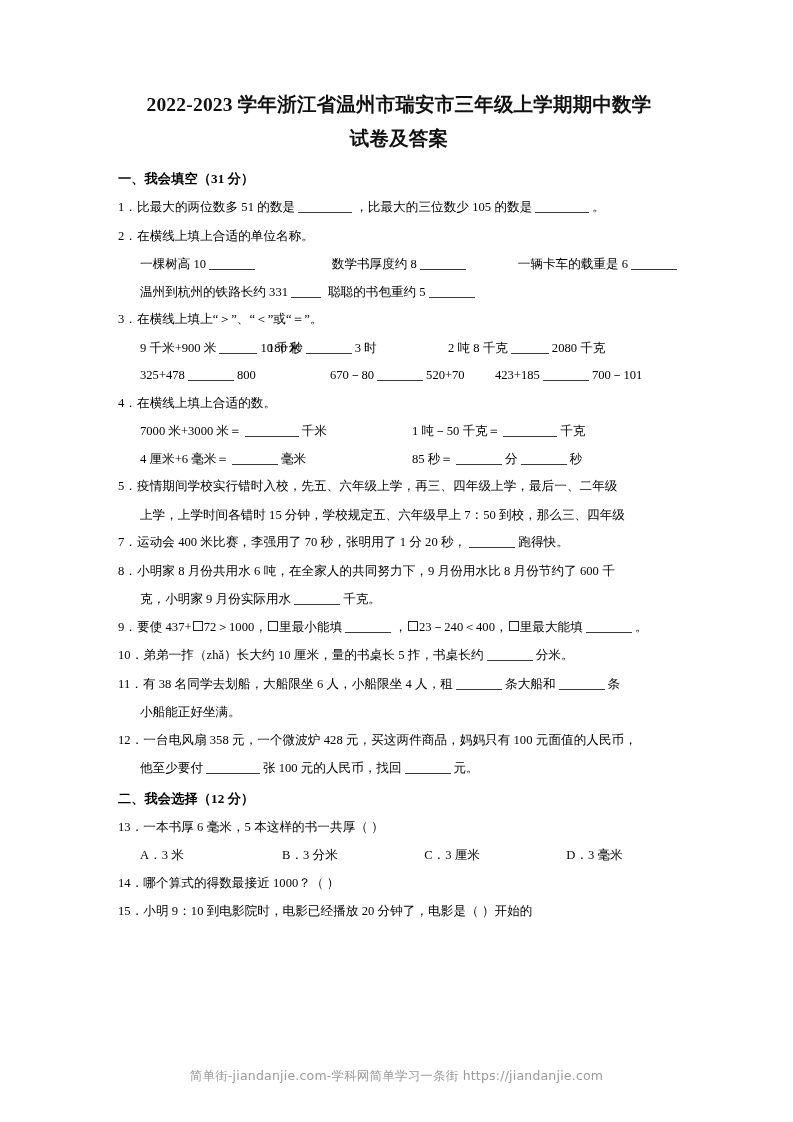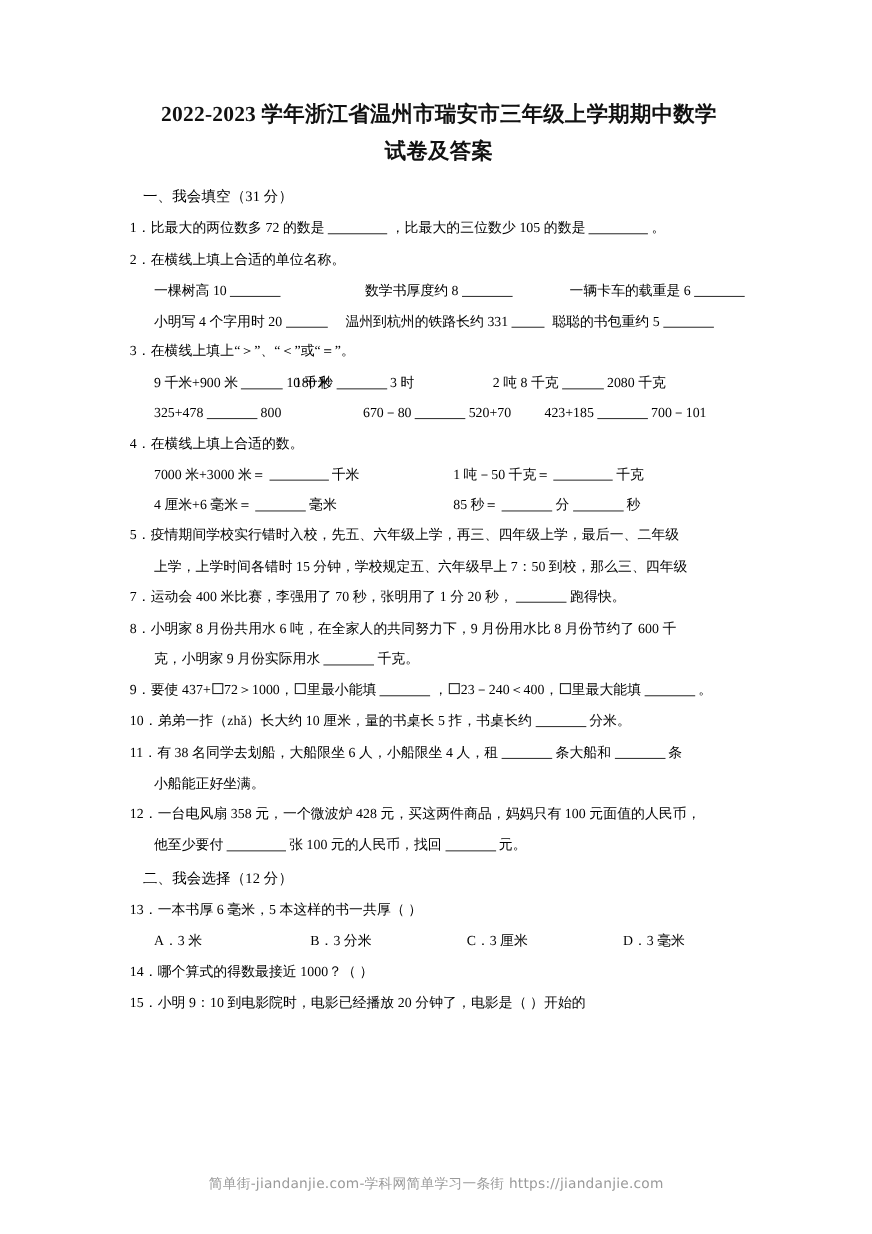--- a/index.html
+++ b/index.html
@@ -33,22 +33,22 @@
     font-weight: bold;
     line-height: 34px;
     letter-spacing: 0.2px;
     margin: 0 0 14px 0;
     color: #111;
   }
   .doc-title .t-line { display: block; }
 
   .section-head {
     font-size: 13.2px;
-    font-weight: normal;
-    margin: 10px 0 9px 12px;
+    font-weight: bold;
+    margin: 10px 0 9px 0;
     letter-spacing: 0.1px;
   }
 
   .q {
     font-size: 12.6px;
     line-height: 21.5px;
     margin: 0 0 7px 0;
     letter-spacing: 0.05px;
     text-align: justify;
   }
@@ -126,33 +126,32 @@
   <div class="content">
 
     <div class="doc-title">
       <span class="t-line">2022-2023 学年浙江省温州市瑞安市三年级上学期期中数学</span>
       <span class="t-line">试卷及答案</span>
     </div>
 
     <div class="section-head">一、我会填空（31 分）</div>
 
     <div class="q">
-      <span>1．</span><span>比最大的两位数多 72 的数是</span><span class="blank b-lg"></span><span>，比最大的三位数少 105 的数是</span><span class="blank b-lg"></span><span>。</span>
+      <span>1．</span><span>比最大的两位数多 51 的数是</span><span class="blank b-lg"></span><span>，比最大的三位数少 105 的数是</span><span class="blank b-lg"></span><span>。</span>
     </div>
 
     <div class="q">
       <span>2．</span><span>在横线上填上合适的单位名称。</span>
     </div>
     <div class="sub">
       <span class="cell" style="width:196px"><span>一棵树高 10</span><span class="blank b-md"></span></span>
       <span class="cell" style="width:190px"><span>数学书厚度约 8</span><span class="blank b-md"></span></span>
       <span class="cell"><span>一辆卡车的载重是 6</span><span class="blank b-md"></span></span>
     </div>
     <div class="sub">
-      <span class="cell" style="width:174px"><span>小明写 4 个字用时 20</span><span class="blank b-sm"></span></span>
       <span class="cell" style="width:188px"><span>温州到杭州的铁路长约 331</span><span class="blank b-xs"></span></span>
       <span class="cell"><span>聪聪的书包重约 5</span><span class="blank b-md"></span></span>
     </div>
 
     <div class="q">
       <span>3．</span><span>在横线上填上“＞”、“＜”或“＝”。</span>
     </div>
     <div class="sub">
       <span class="cell" style="width:128px"><span>9 千米+900 米</span><span class="blank b-sm"></span><span>10 千米</span></span>
       <span class="cell" style="width:180px"><span>180 秒</span><span class="blank b-md"></span><span>3 时</span></span>

